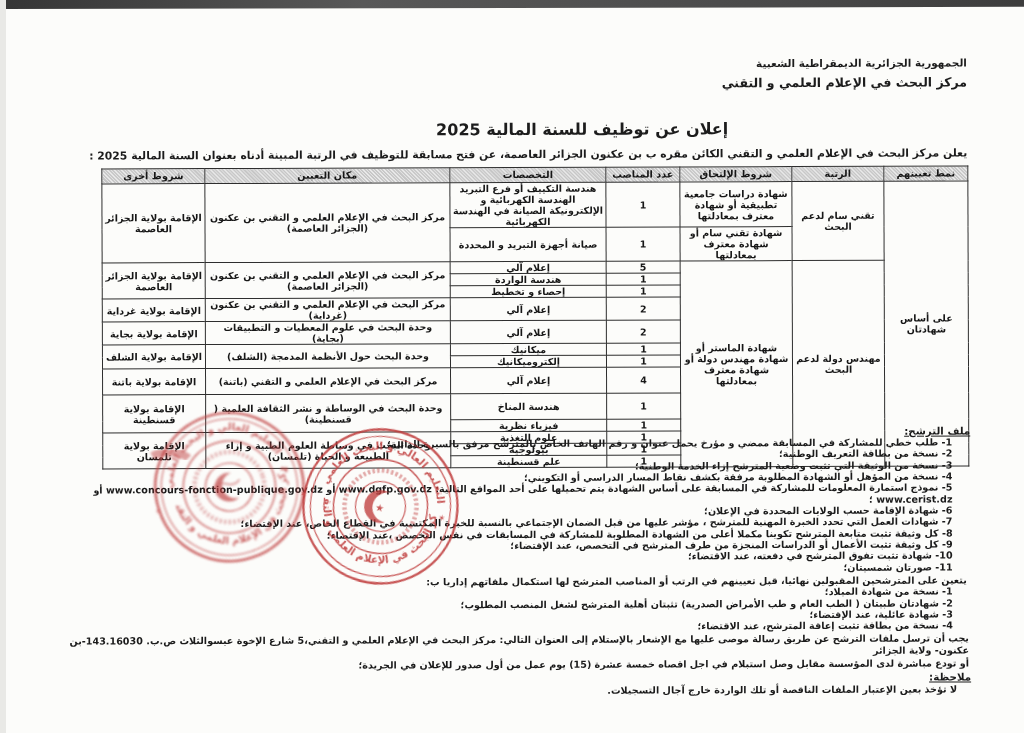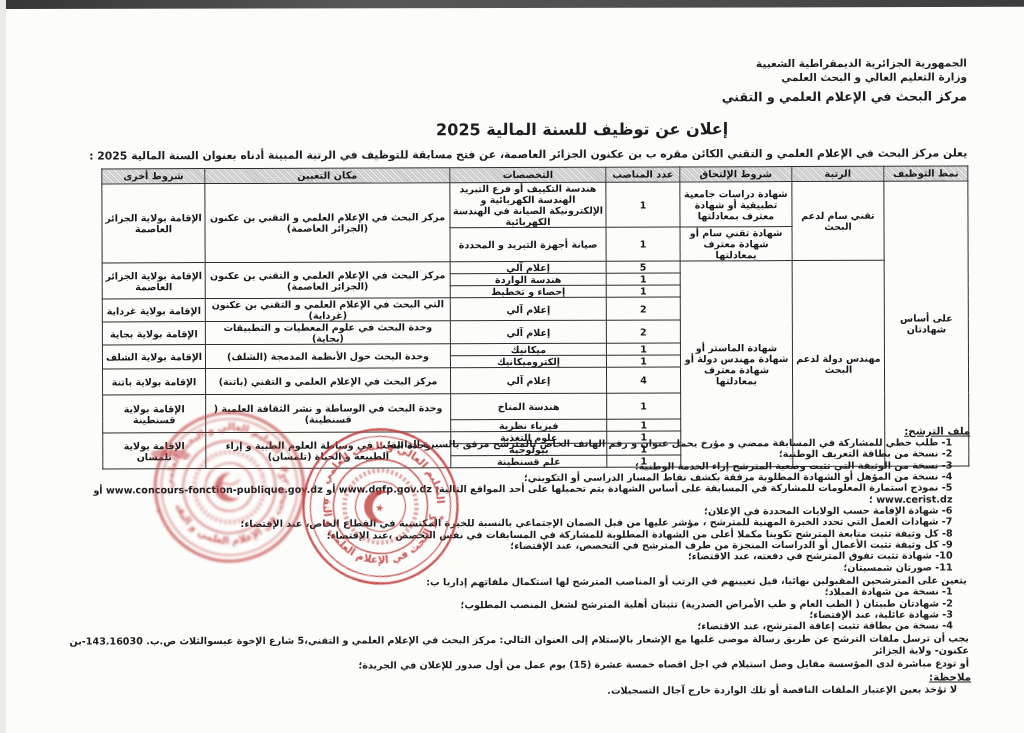--- a/index.html
+++ b/index.html
@@ -54,41 +54,40 @@
 </head>
 <body>
 
 <div class="page">
   <div class="scan-edge"></div>
 
   <div class="doc">
 
     <div class="gov-header">
       <div>الجمهورية الجزائرية الديمقراطية الشعبية</div>
-      <div>وزارة التعليم العالي و البحث العلمي</div>
       <div class="org">مركز البحث في الإعلام العلمي و التقني</div>
     </div>
 
     <div class="doc-title">إعلان عن توظيف للسنة المالية 2025</div>
 
     <div class="intro">يعلن مركز البحث في الإعلام العلمي و التقني الكائن مقره ب بن عكنون الجزائر العاصمة، عن فتح مسابقة للتوظيف في الرتبة المبينة أدناه بعنوان السنة المالية 2025 :</div>
 
     <table class="jobs">
       <colgroup>
         <col style="width:84px">
           <col style="width:92px">
           <col style="width:112px">
         <col style="width:74px">
           <col style="width:156px">
           <col style="width:245px">
           <col style="width:103px">
       </colgroup>
       <thead>
         <tr>
-          <th>نمط التوظيف</th>
+          <th>نمط تعيينهم</th>
           <th>الرتبة</th>
           <th>شروط الإلتحاق</th>
           <th>عدد المناصب</th>
           <th>التخصصات</th>
           <th>مكان التعيين</th>
           <th>شروط أخرى</th>
         </tr>
       </thead>
       <tbody>
         <tr class="r1">
@@ -117,21 +116,21 @@
           <td>1</td>
           <td class="cell-right">هندسة الواردة</td>
         </tr>
         <tr class="thin">
           <td>1</td>
           <td class="cell-right">إحصاء و تخطيط</td>
         </tr>
         <tr class="thin">
           <td>2</td>
           <td class="cell-right">إعلام آلي</td>
-          <td class="cell-right">التي البحث في الإعلام العلمي و التقني بن عكنون (غرداية)</td>
+          <td class="cell-right">مركز البحث في الإعلام العلمي و التقني بن عكنون (غرداية)</td>
           <td>الإقامة بولاية غرداية</td>
         </tr>
         <tr class="thin">
           <td>2</td>
           <td class="cell-right">إعلام آلي</td>
           <td class="cell-right">وحدة البحث في علوم المعطيات و التطبيقات (بجاية)</td>
           <td>الإقامة بولاية بجاية</td>
         </tr>
         <tr class="thin">
           <td>1</td>

